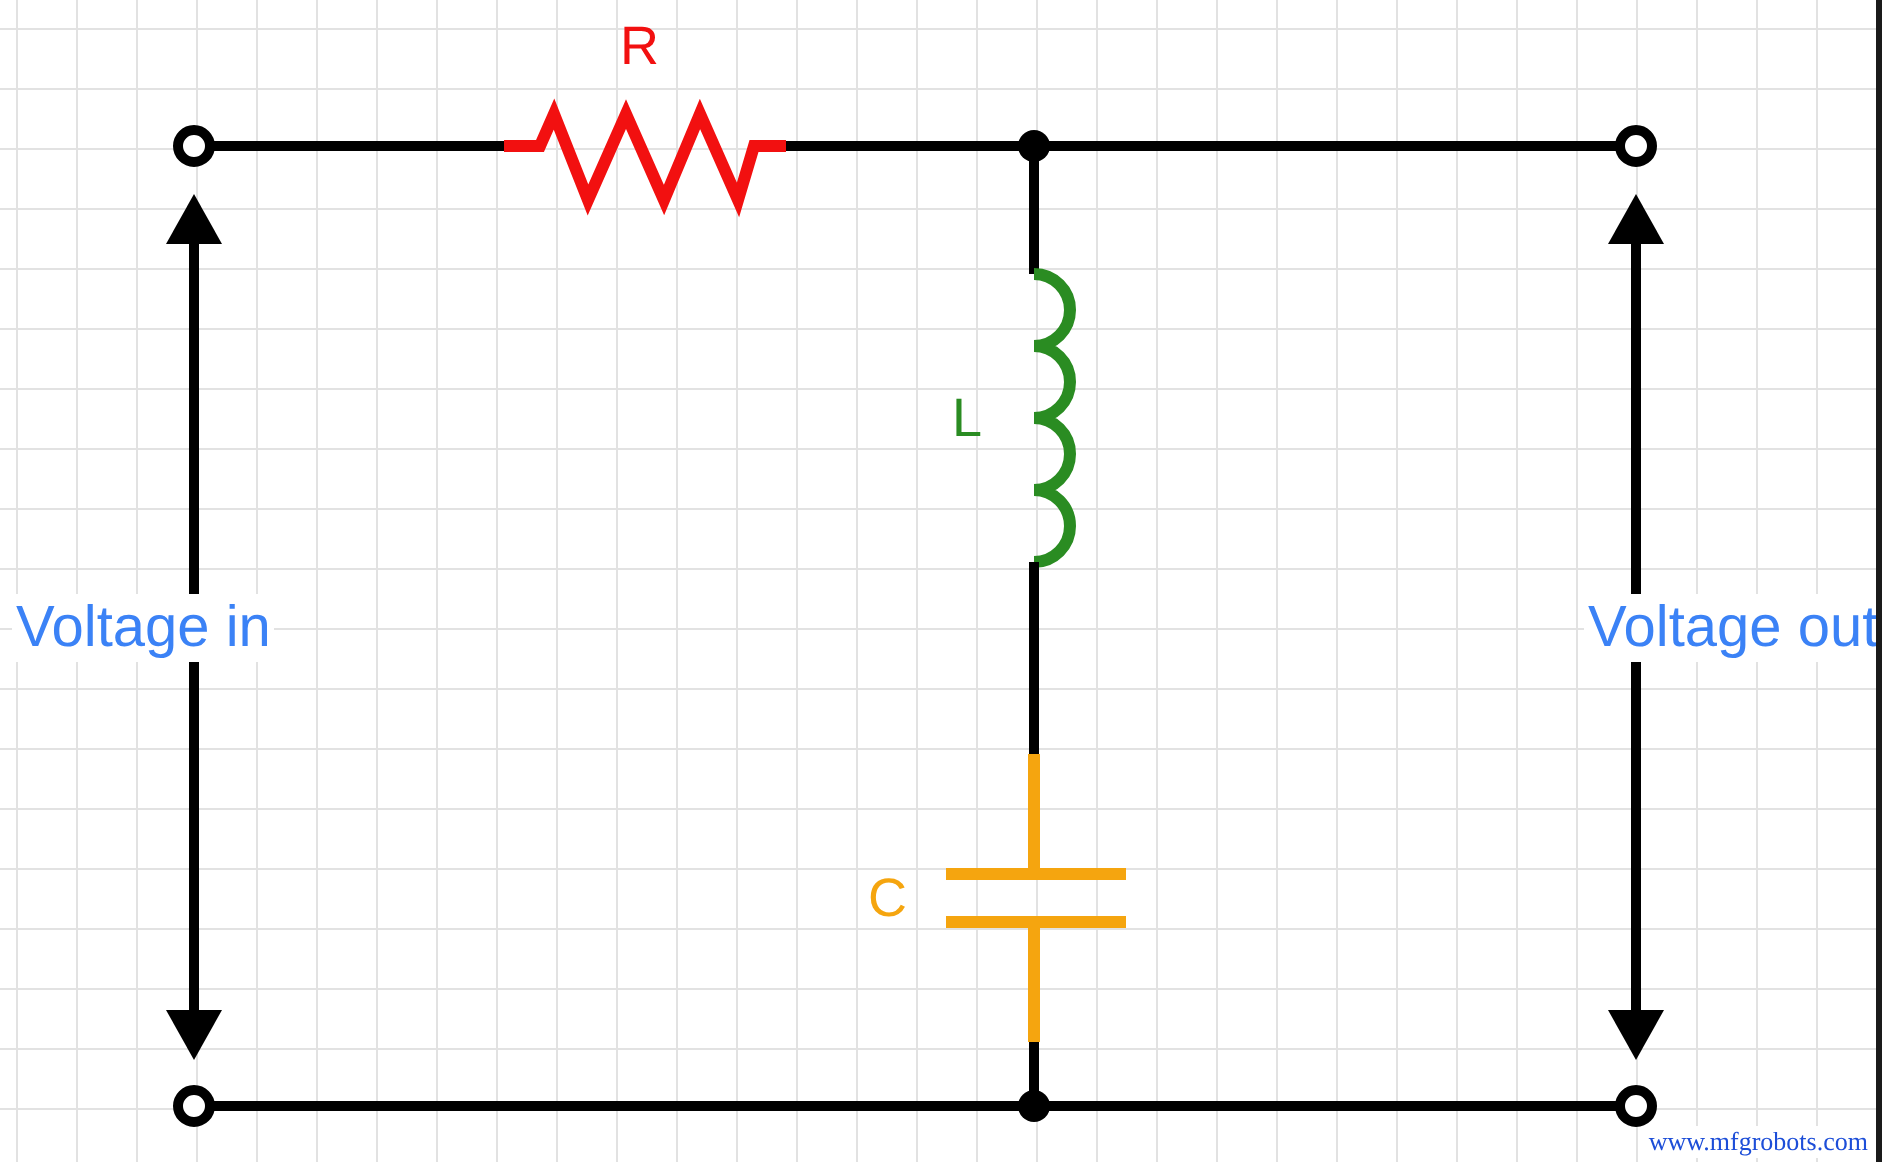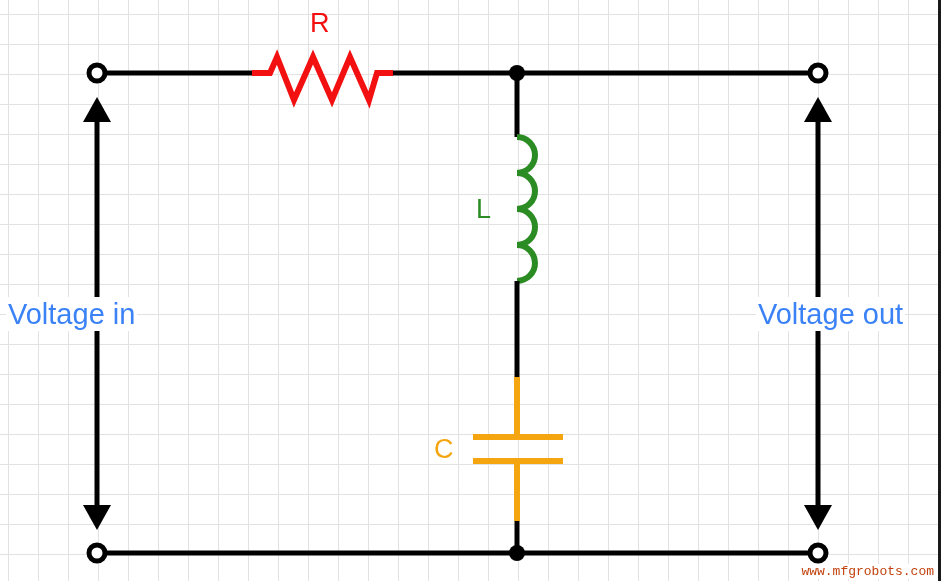--- a/index.html
+++ b/index.html
@@ -17,21 +17,21 @@
   svg.circuit { position: absolute; left: 0; top: 0; }
   .label {
     position: absolute;
     font-family: "Liberation Sans", sans-serif;
     white-space: nowrap;
   }
   .io-label { font-size: 29px; color: #3b82f6; background: #ffffff; padding: 0 2px; line-height: 34px; }
   .comp-label { font-size: 27px; line-height: 30px; }
   .watermark {
     position: absolute; right: 4px; bottom: 2px;
-    font-family: Liberation Mono, monospace; font-size: 13px; color: #c2410c;
+    font-family: Liberation Serif, serif; font-size: 13px; color: #1d4ed8;
     background: #ffffff; padding: 0 3px;
   }
 </style>
 </head>
 <body>
 
 <div class="canvas">
 
   <svg class="circuit" width="941" height="581" viewBox="0 0 941 581">
 
@@ -76,17 +76,17 @@
       <polygon points="818,97 804,122 832,122" fill="#000"></polygon>
       <polygon points="818,530 804,505 832,505" fill="#000"></polygon>
     </g>
   </svg>
 
   <span class="label comp-label" style="left:310px; top:8px; color:#f21010;">R</span>
   <span class="label comp-label" style="left:476px; top:194px; color:#2a8c22;">L</span>
   <span class="label comp-label" style="left:434px; top:434px; color:#f5a50f;">C</span>
 
   <span class="label io-label" style="left:6px; top:297px;">Voltage in</span>
-  <span class="label io-label" style="left:756px; top:297px;">Voltage out</span>
+  <span class="label io-label" style="left:792px; top:297px;">Voltage out</span>
 
   <span class="watermark">www.mfgrobots.com</span>
   <div class="right-border"></div>
 </div>
 
 </body></html>

